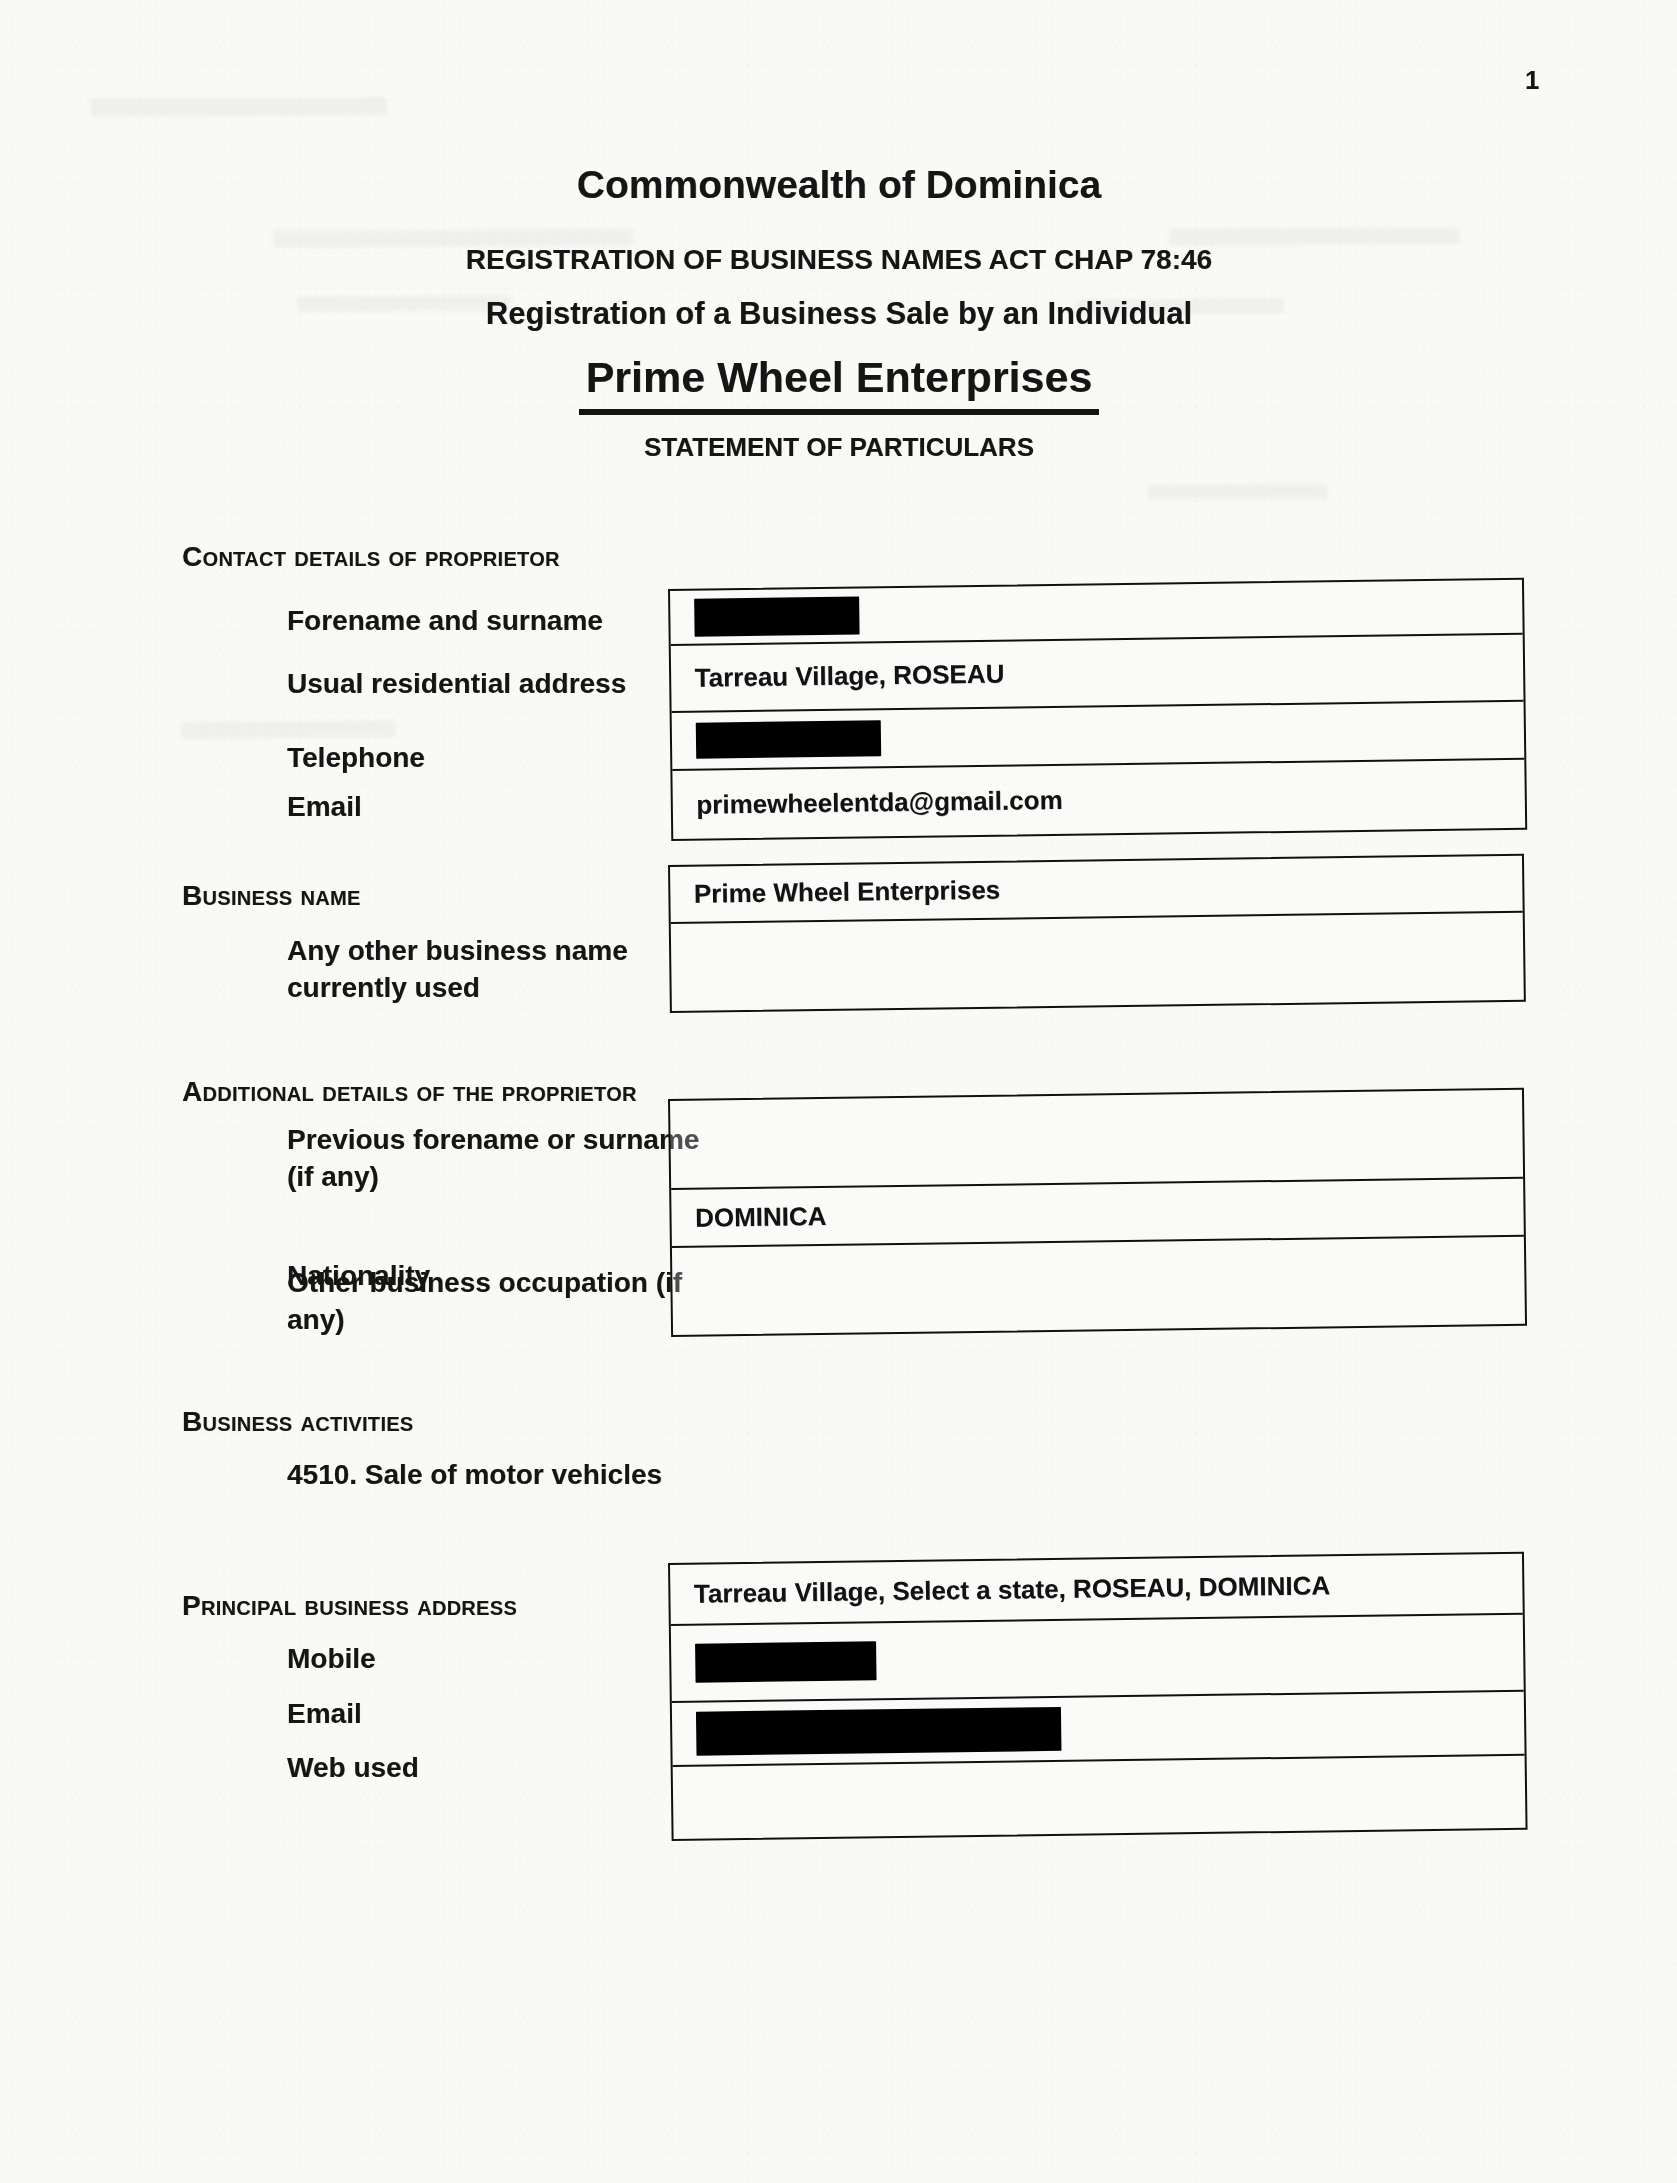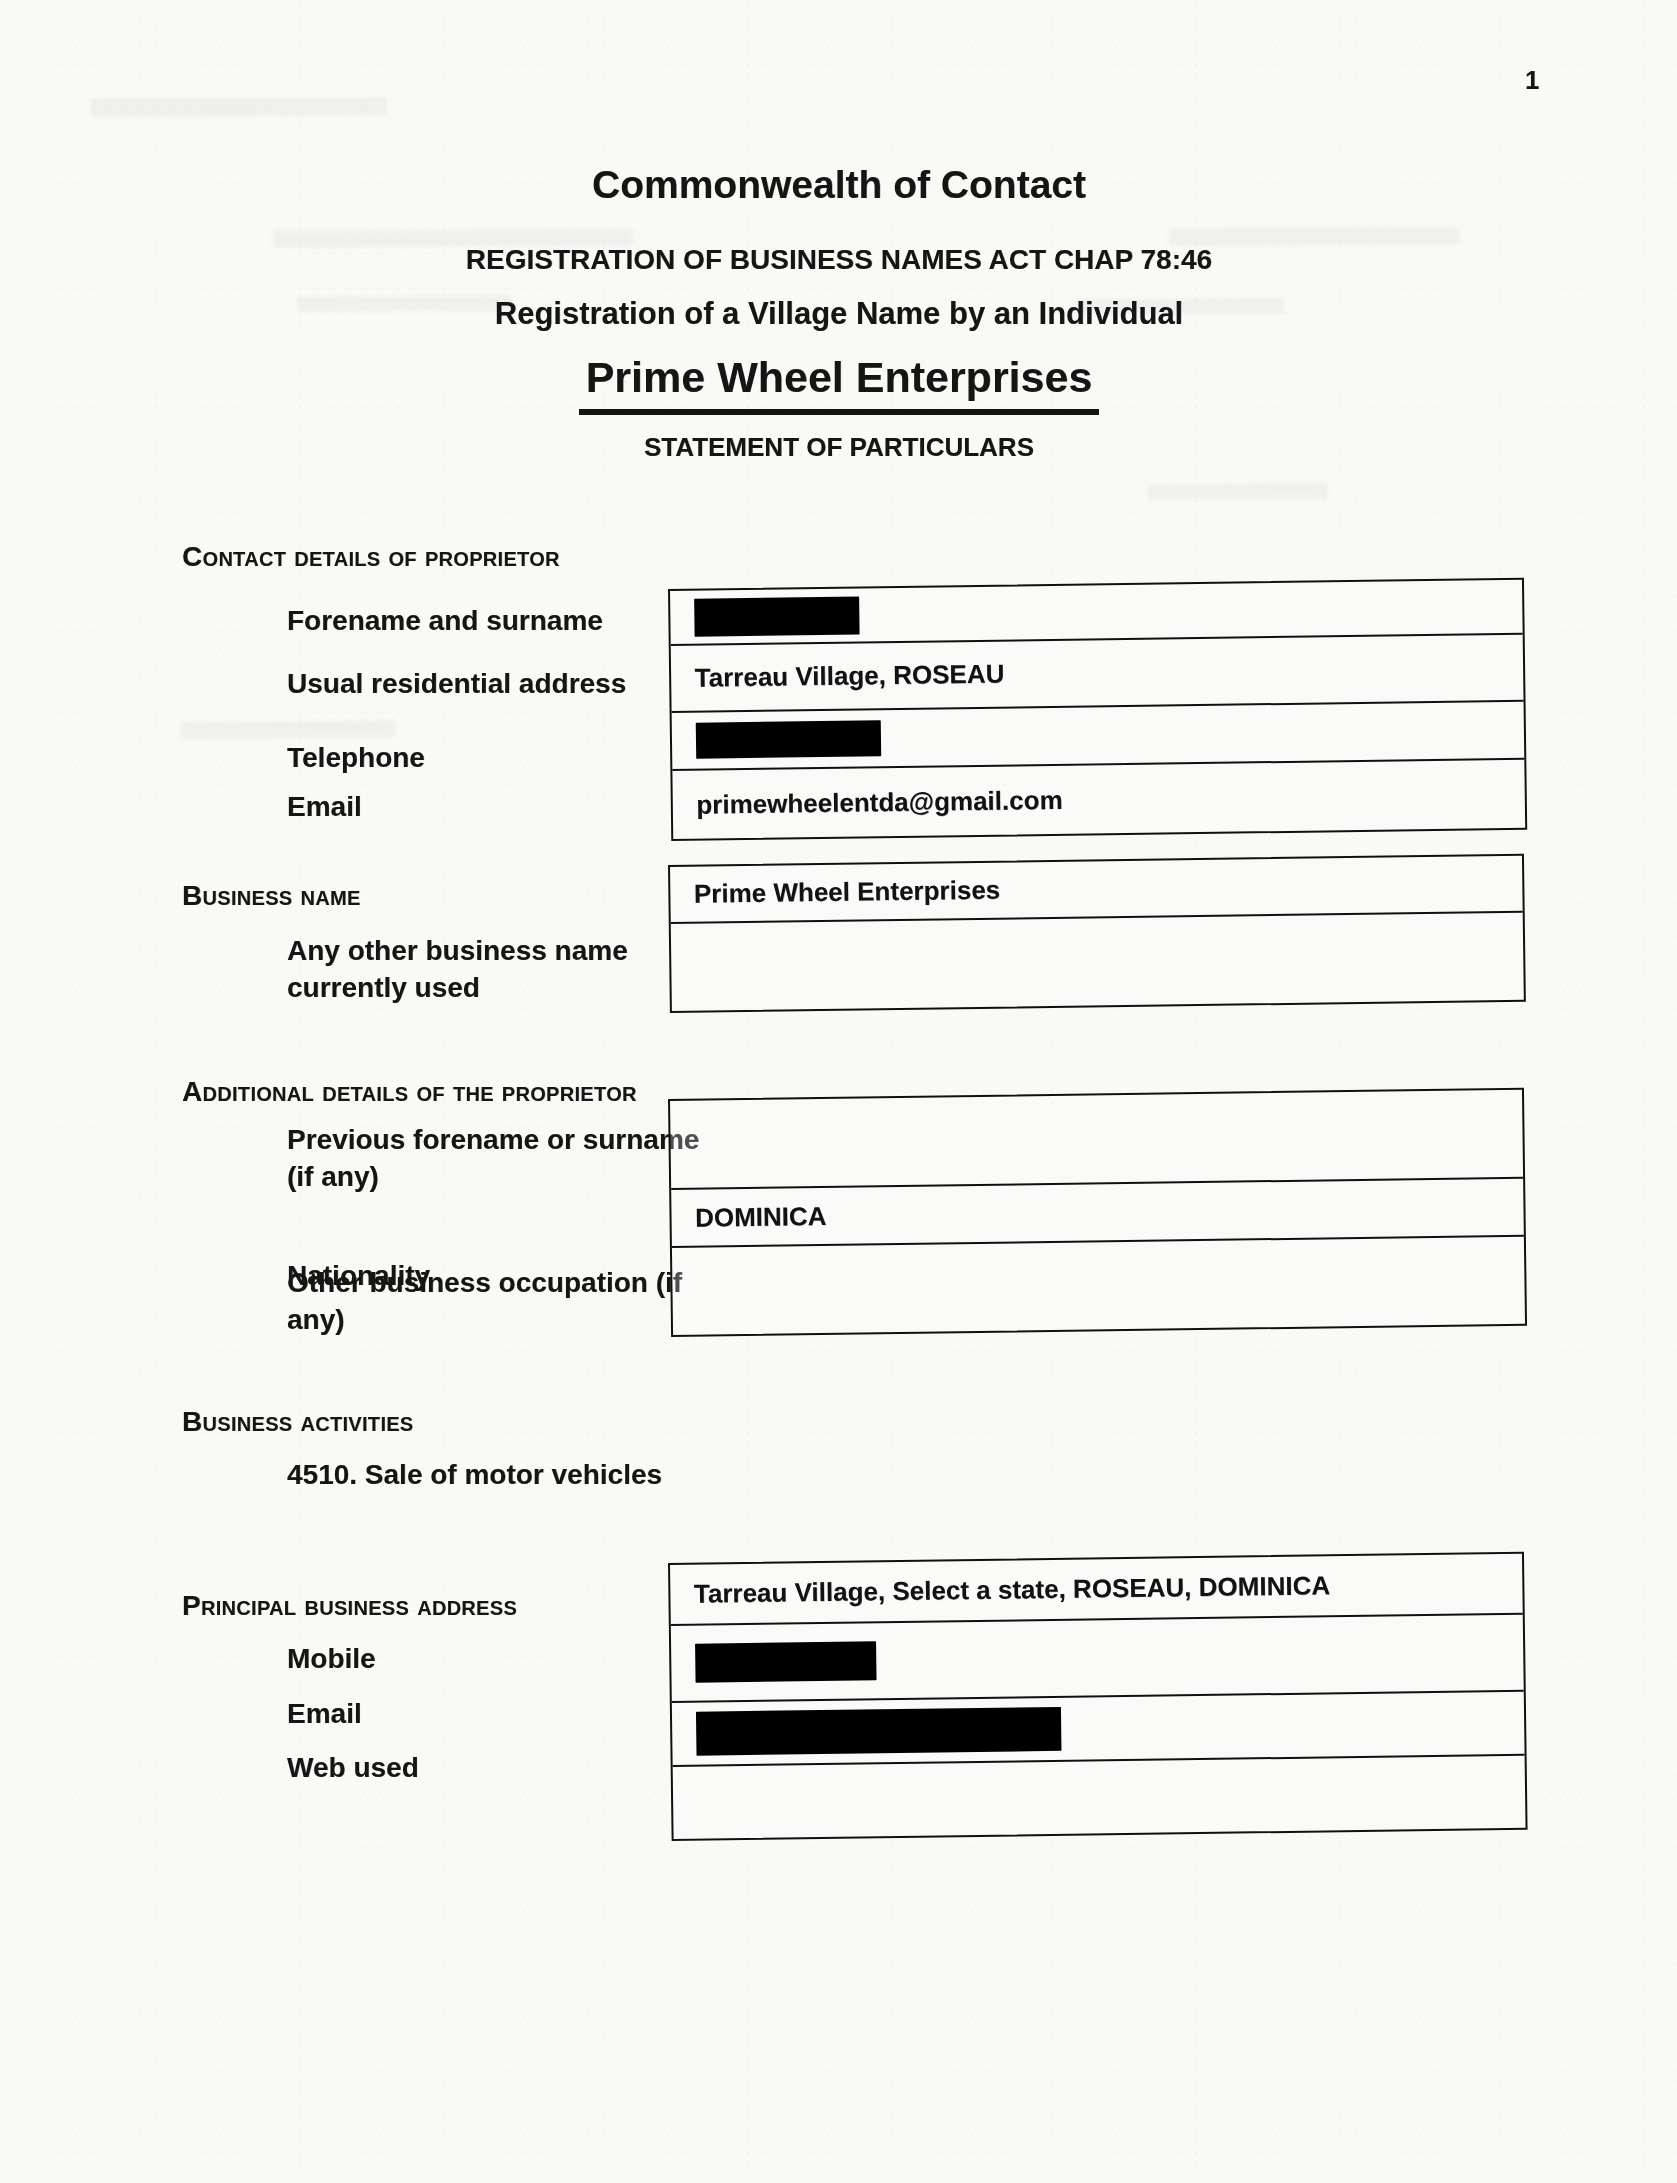--- a/index.html
+++ b/index.html
@@ -96,23 +96,23 @@
   <div class="ghost" style="left:90px;top:98px;width:297px;height:18px;"></div>
   <div class="ghost" style="left:273px;top:230px;width:360px;height:16.6px;"></div>
   <div class="ghost" style="left:1169px;top:228px;width:291px;height:16.6px;"></div>
   <div class="ghost" style="left:297px;top:296px;width:214px;height:15px;"></div>
   <div class="ghost" style="left:1076px;top:299px;width:208px;height:15px;"></div>
   <div class="ghost" style="left:1148px;top:484px;width:180px;height:15px;"></div>
   <div class="ghost" style="left:181px;top:721px;width:214px;height:16.6px;"></div>
 
   <div class="page-num ink">1</div>
 
-  <div class="center-line ink title-country">Commonwealth of Contact</div>
+  <div class="center-line ink title-country">Commonwealth of Dominica</div>
   <div class="center-line ink title-act">REGISTRATION OF BUSINESS NAMES ACT CHAP 78:46</div>
-  <div class="center-line ink title-form">Registration of a Village Name by an Individual</div>
+  <div class="center-line ink title-form">Registration of a Business Sale by an Individual</div>
   <div class="center-line ink title-bizname">
     <span class="underlined">Prime Wheel Enterprises</span>
   </div>
   <div class="center-line ink title-statement">STATEMENT OF PARTICULARS</div>
 
   <div class="section-heading ink" style="top:541px;">Contact details of proprietor</div>
   <div class="field-label ink" style="top:603px;">Forename and surname</div>
   <div class="field-label ink" style="top:666px;">Usual residential address</div>
   <div class="field-label ink" style="top:740px;">Telephone</div>
   <div class="field-label ink" style="top:789px;">Email</div>

